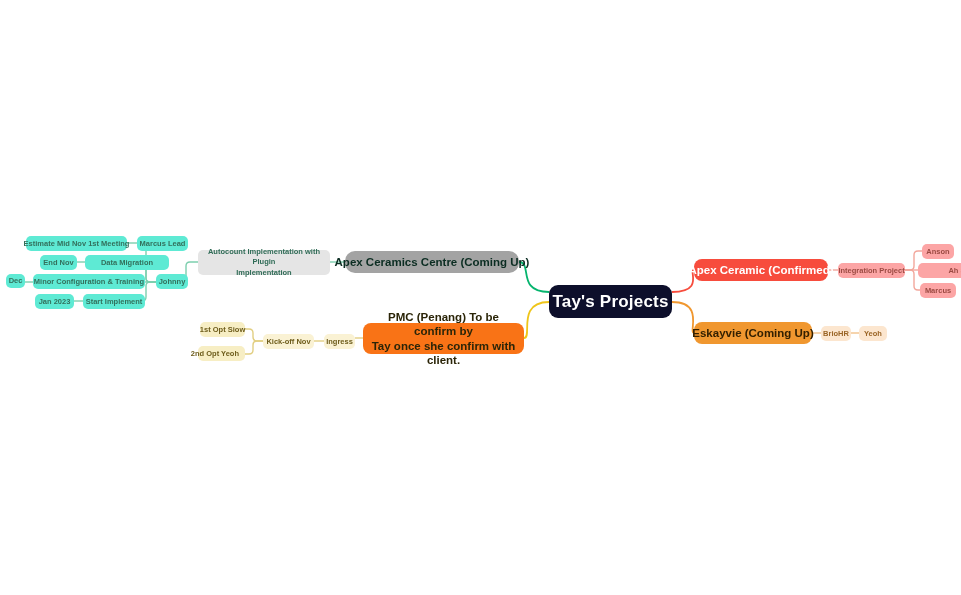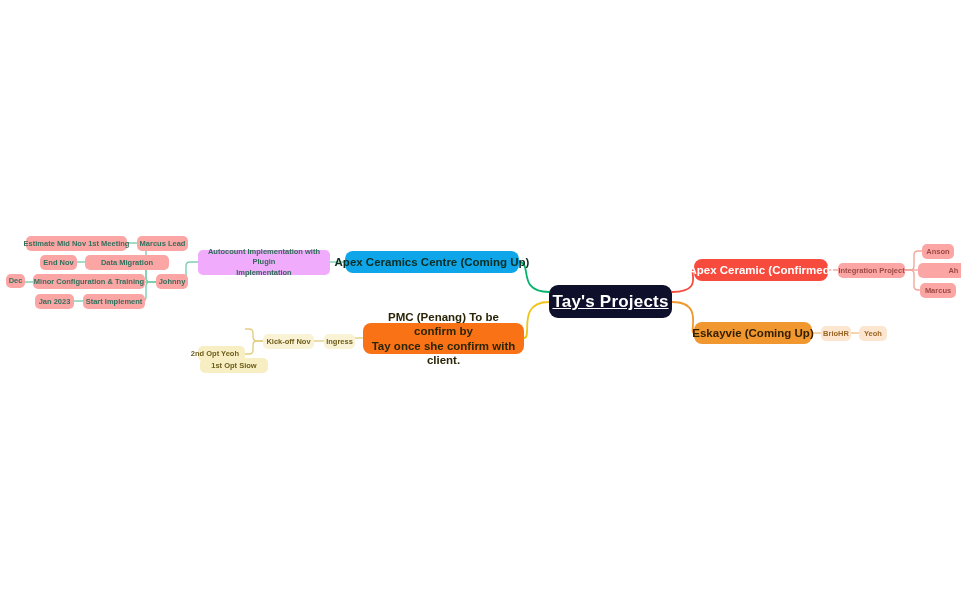--- a/index.html
+++ b/index.html
@@ -30,34 +30,34 @@
     border-radius:9px;
     letter-spacing:.2px;
   }
 
   
   .n-l1{
     font-size:11.5px;font-weight:700;
     border-radius:8px;
     padding:0 12px;
   }
-  .n-green{background:#0ea5e9;color:#0b2d22;}
+  .n-green{background:#a3a3a3;color:#0b2d22;border-radius:10px;}
   .n-yellow{background:#f97316;color:#2b2508;white-space:normal;font-weight:700;}
   .n-red{background:#f74c3d;color:#ffffff;}
   .n-orange{background:#f0972f;color:#332000;}
 
   
   .n-sm{
     font-size:7.5px;font-weight:700;
     border-radius:5px;
     padding:0 6px;
   }
   .n-sm.two-line{white-space:normal;line-height:1.35;}
-  .g-soft{background:#f0abfc;color:#2f6b56;}
-  .g-soft2{background:#fca5a5;color:#33705c;}
+  .g-soft{background:#e5e5e5;color:#2f6b56;}
+  .g-soft2{background:#5eead4;color:#33705c;}
   .y-soft{background:#f7eec4;color:#6d5c1b;}
   .y-soft2{background:#faf2d4;color:#6d5c1b;}
   .r-soft{background:#fca5a5;color:#9b4a42;}
   .o-soft{background:#fce6cf;color:#9a6425;}
 
   .lbl{display:block;}
 </style>
 </head>
 <body>
 
@@ -97,21 +97,21 @@
     <path d="M828,270 L838,270" fill="none" stroke="#f2a79c" stroke-width="1.4"></path>
 
     <path d="M905,270 L910,270 Q914,270 914,266 L914,255 Q914,251 918,251 L922,251" fill="none" stroke="#f2a79c" stroke-width="1.4"></path>
     <path d="M905,270 L918,270" fill="none" stroke="#f2a79c" stroke-width="1.4"></path>
     <path d="M905,270 L910,270 Q914,270 914,274 L914,286 Q914,290 918,290 L922,290" fill="none" stroke="#f2a79c" stroke-width="1.4"></path>
 
     <path d="M812,333 L821,333" fill="none" stroke="#f3c28a" stroke-width="1.4"></path>
     <path d="M851,333 L859,333" fill="none" stroke="#f3c28a" stroke-width="1.4"></path>
   </svg>
 
-  <div class="node n-root" style="left:549px;top:285px;width:123px;height:33px;text-decoration:underline;">
+  <div class="node n-root" style="left:549px;top:285px;width:123px;height:33px;">
     <span class="lbl">Tay's Projects</span>
   </div>
 
   <div class="node n-l1 n-green" style="left:345px;top:251px;width:174px;height:22px;">
     <span class="lbl">Apex Ceramics Centre (Coming Up)</span>
   </div>
 
   <div class="node n-sm g-soft two-line" style="left:198px;top:250px;width:132px;height:25px;flex-direction:column;">
     <span class="lbl">Autocount Implementation with Plugin</span>
     <span class="lbl">Implementation</span>
@@ -155,21 +155,21 @@
   </div>
 
   <div class="node n-sm y-soft2" style="left:324px;top:334px;width:31px;height:15px;">
     <span class="lbl">Ingress</span>
   </div>
 
   <div class="node n-sm y-soft2" style="left:263px;top:334px;width:51px;height:15px;">
     <span class="lbl">Kick-off Nov</span>
   </div>
 
-  <div class="node n-sm y-soft" style="left:200px;top:322px;width:68px;height:15px;margin-top:36px;">
+  <div class="node n-sm y-soft" style="left:200px;top:322px;width:45px;height:15px;">
     <span class="lbl">1st Opt Siow</span>
   </div>
   <div class="node n-sm y-soft" style="left:198px;top:346px;width:47px;height:15px;justify-content:flex-end;">
     <span class="lbl">2nd Opt Yeoh</span>
   </div>
 
   <div class="node n-l1 n-red" style="left:694px;top:259px;width:134px;height:22px;">
     <span class="lbl">Apex Ceramic (Confirmed)</span>
   </div>
 

